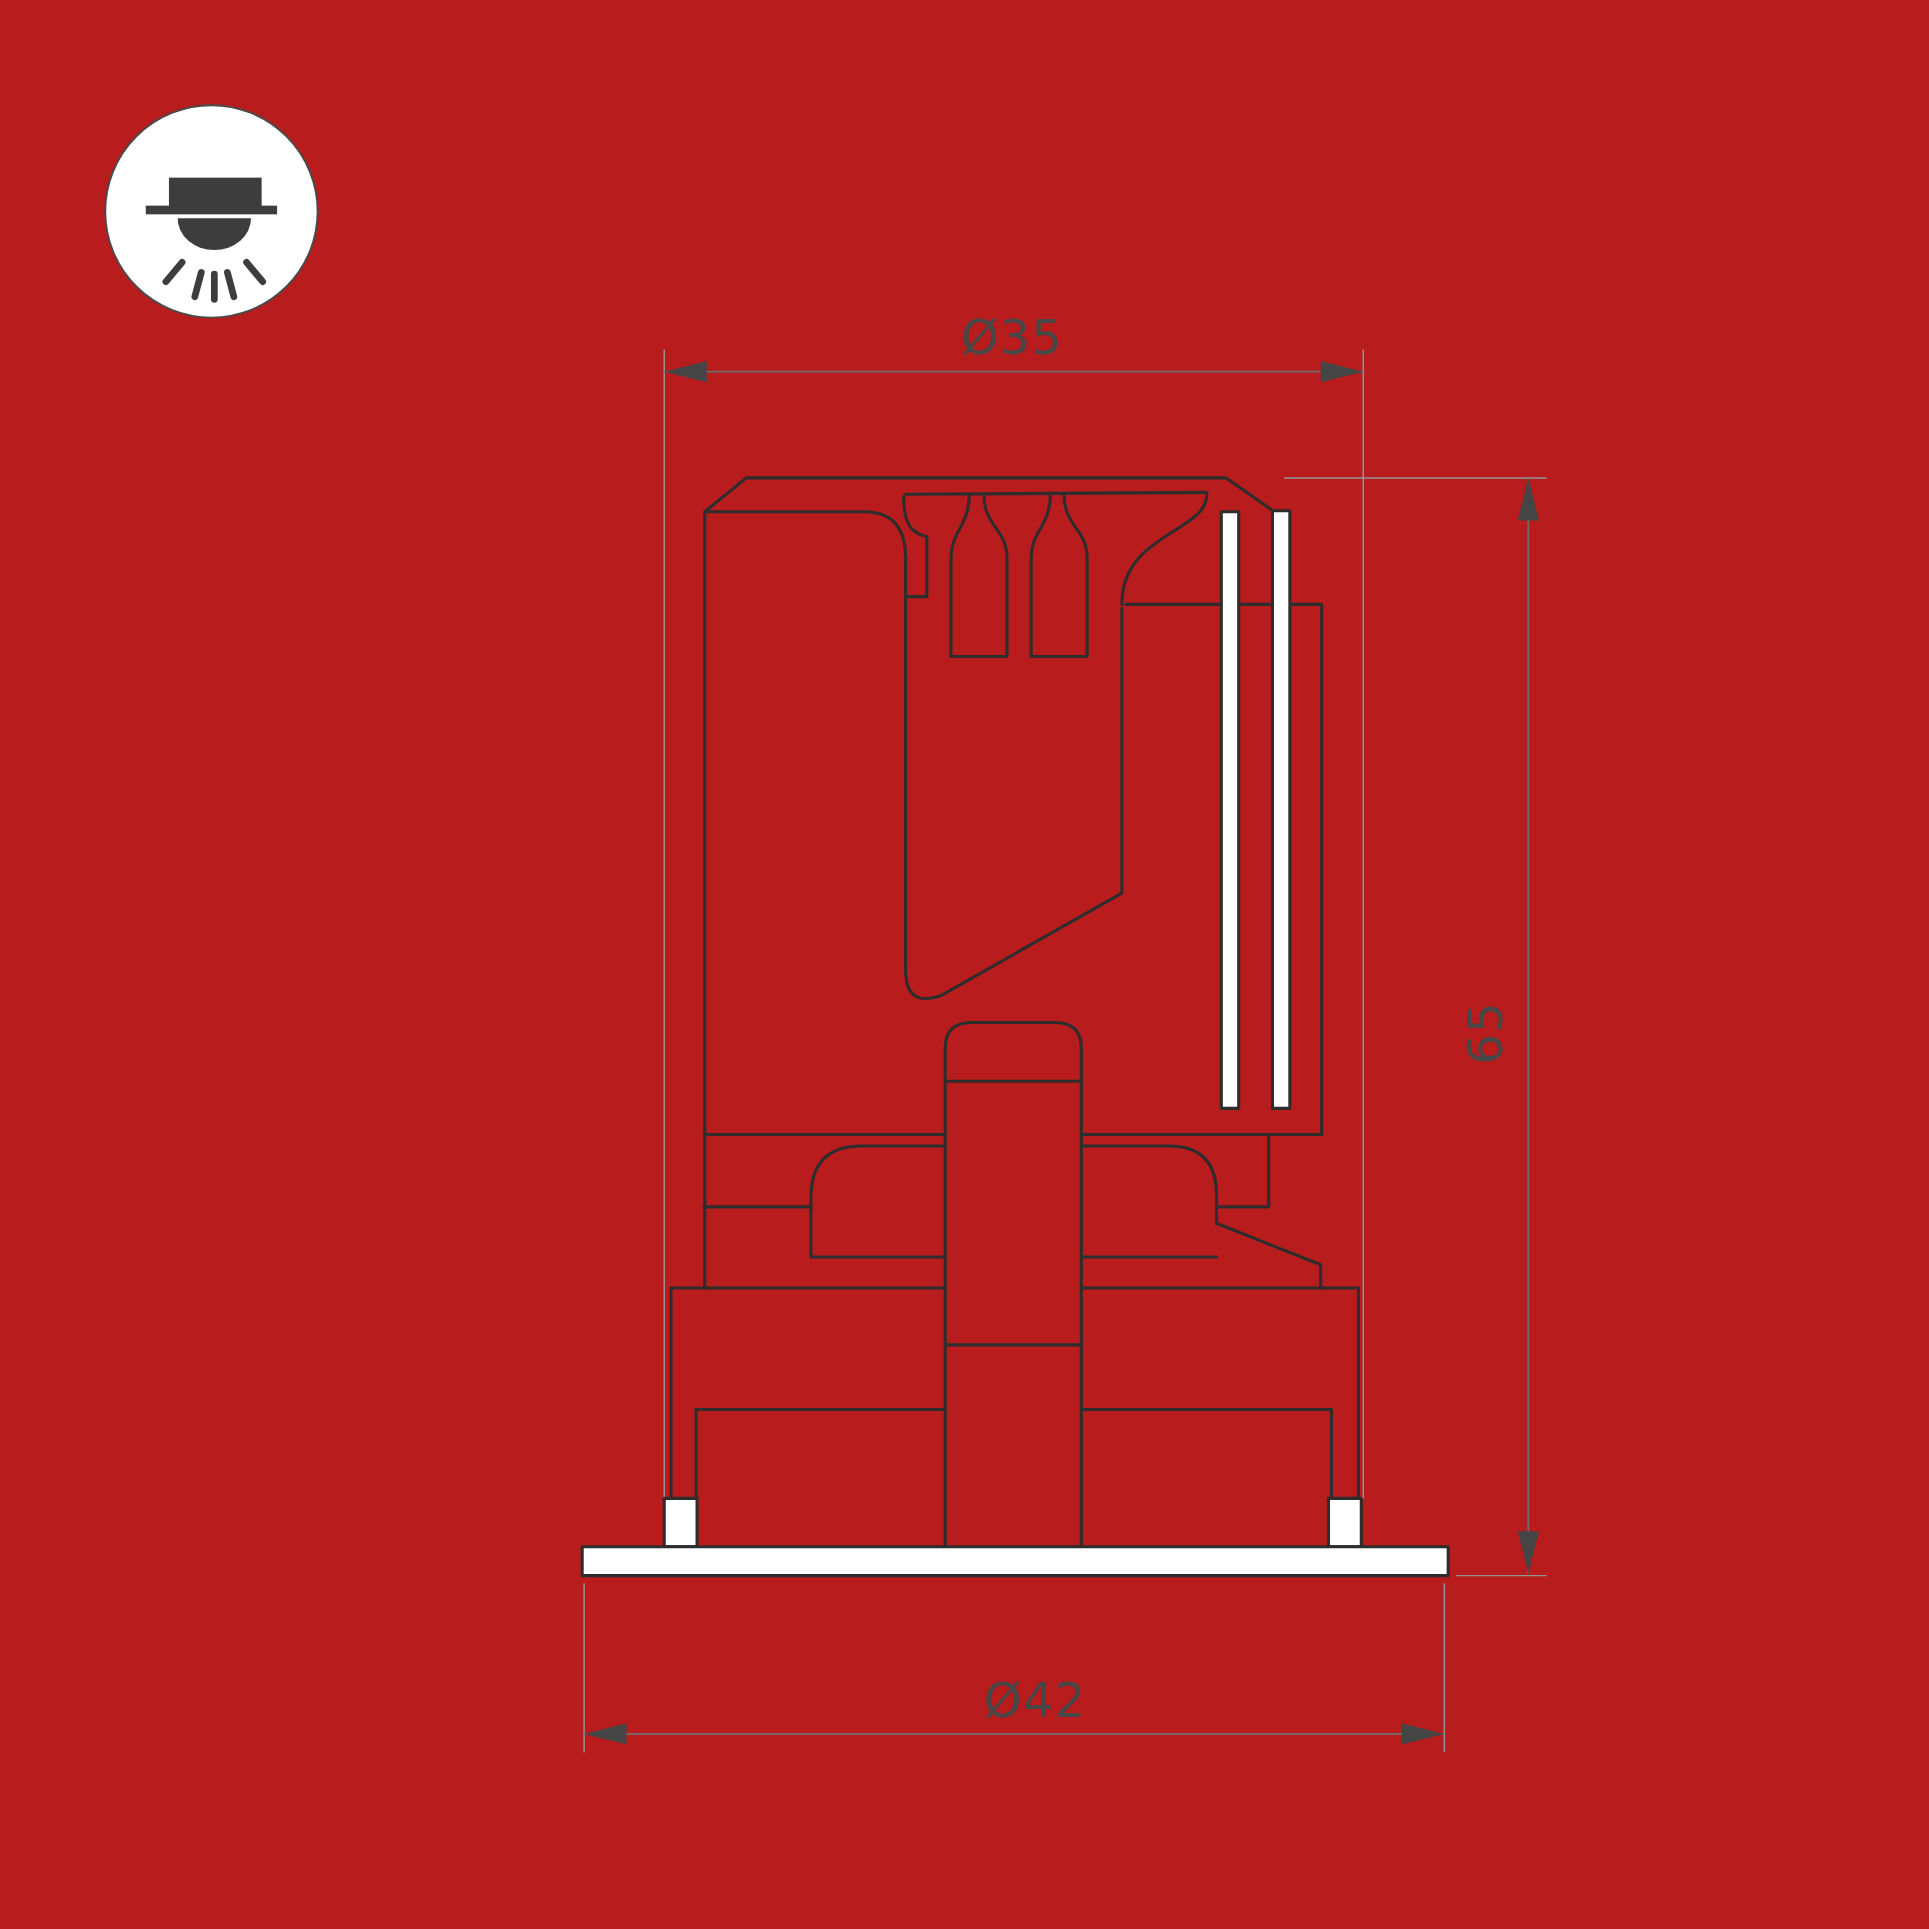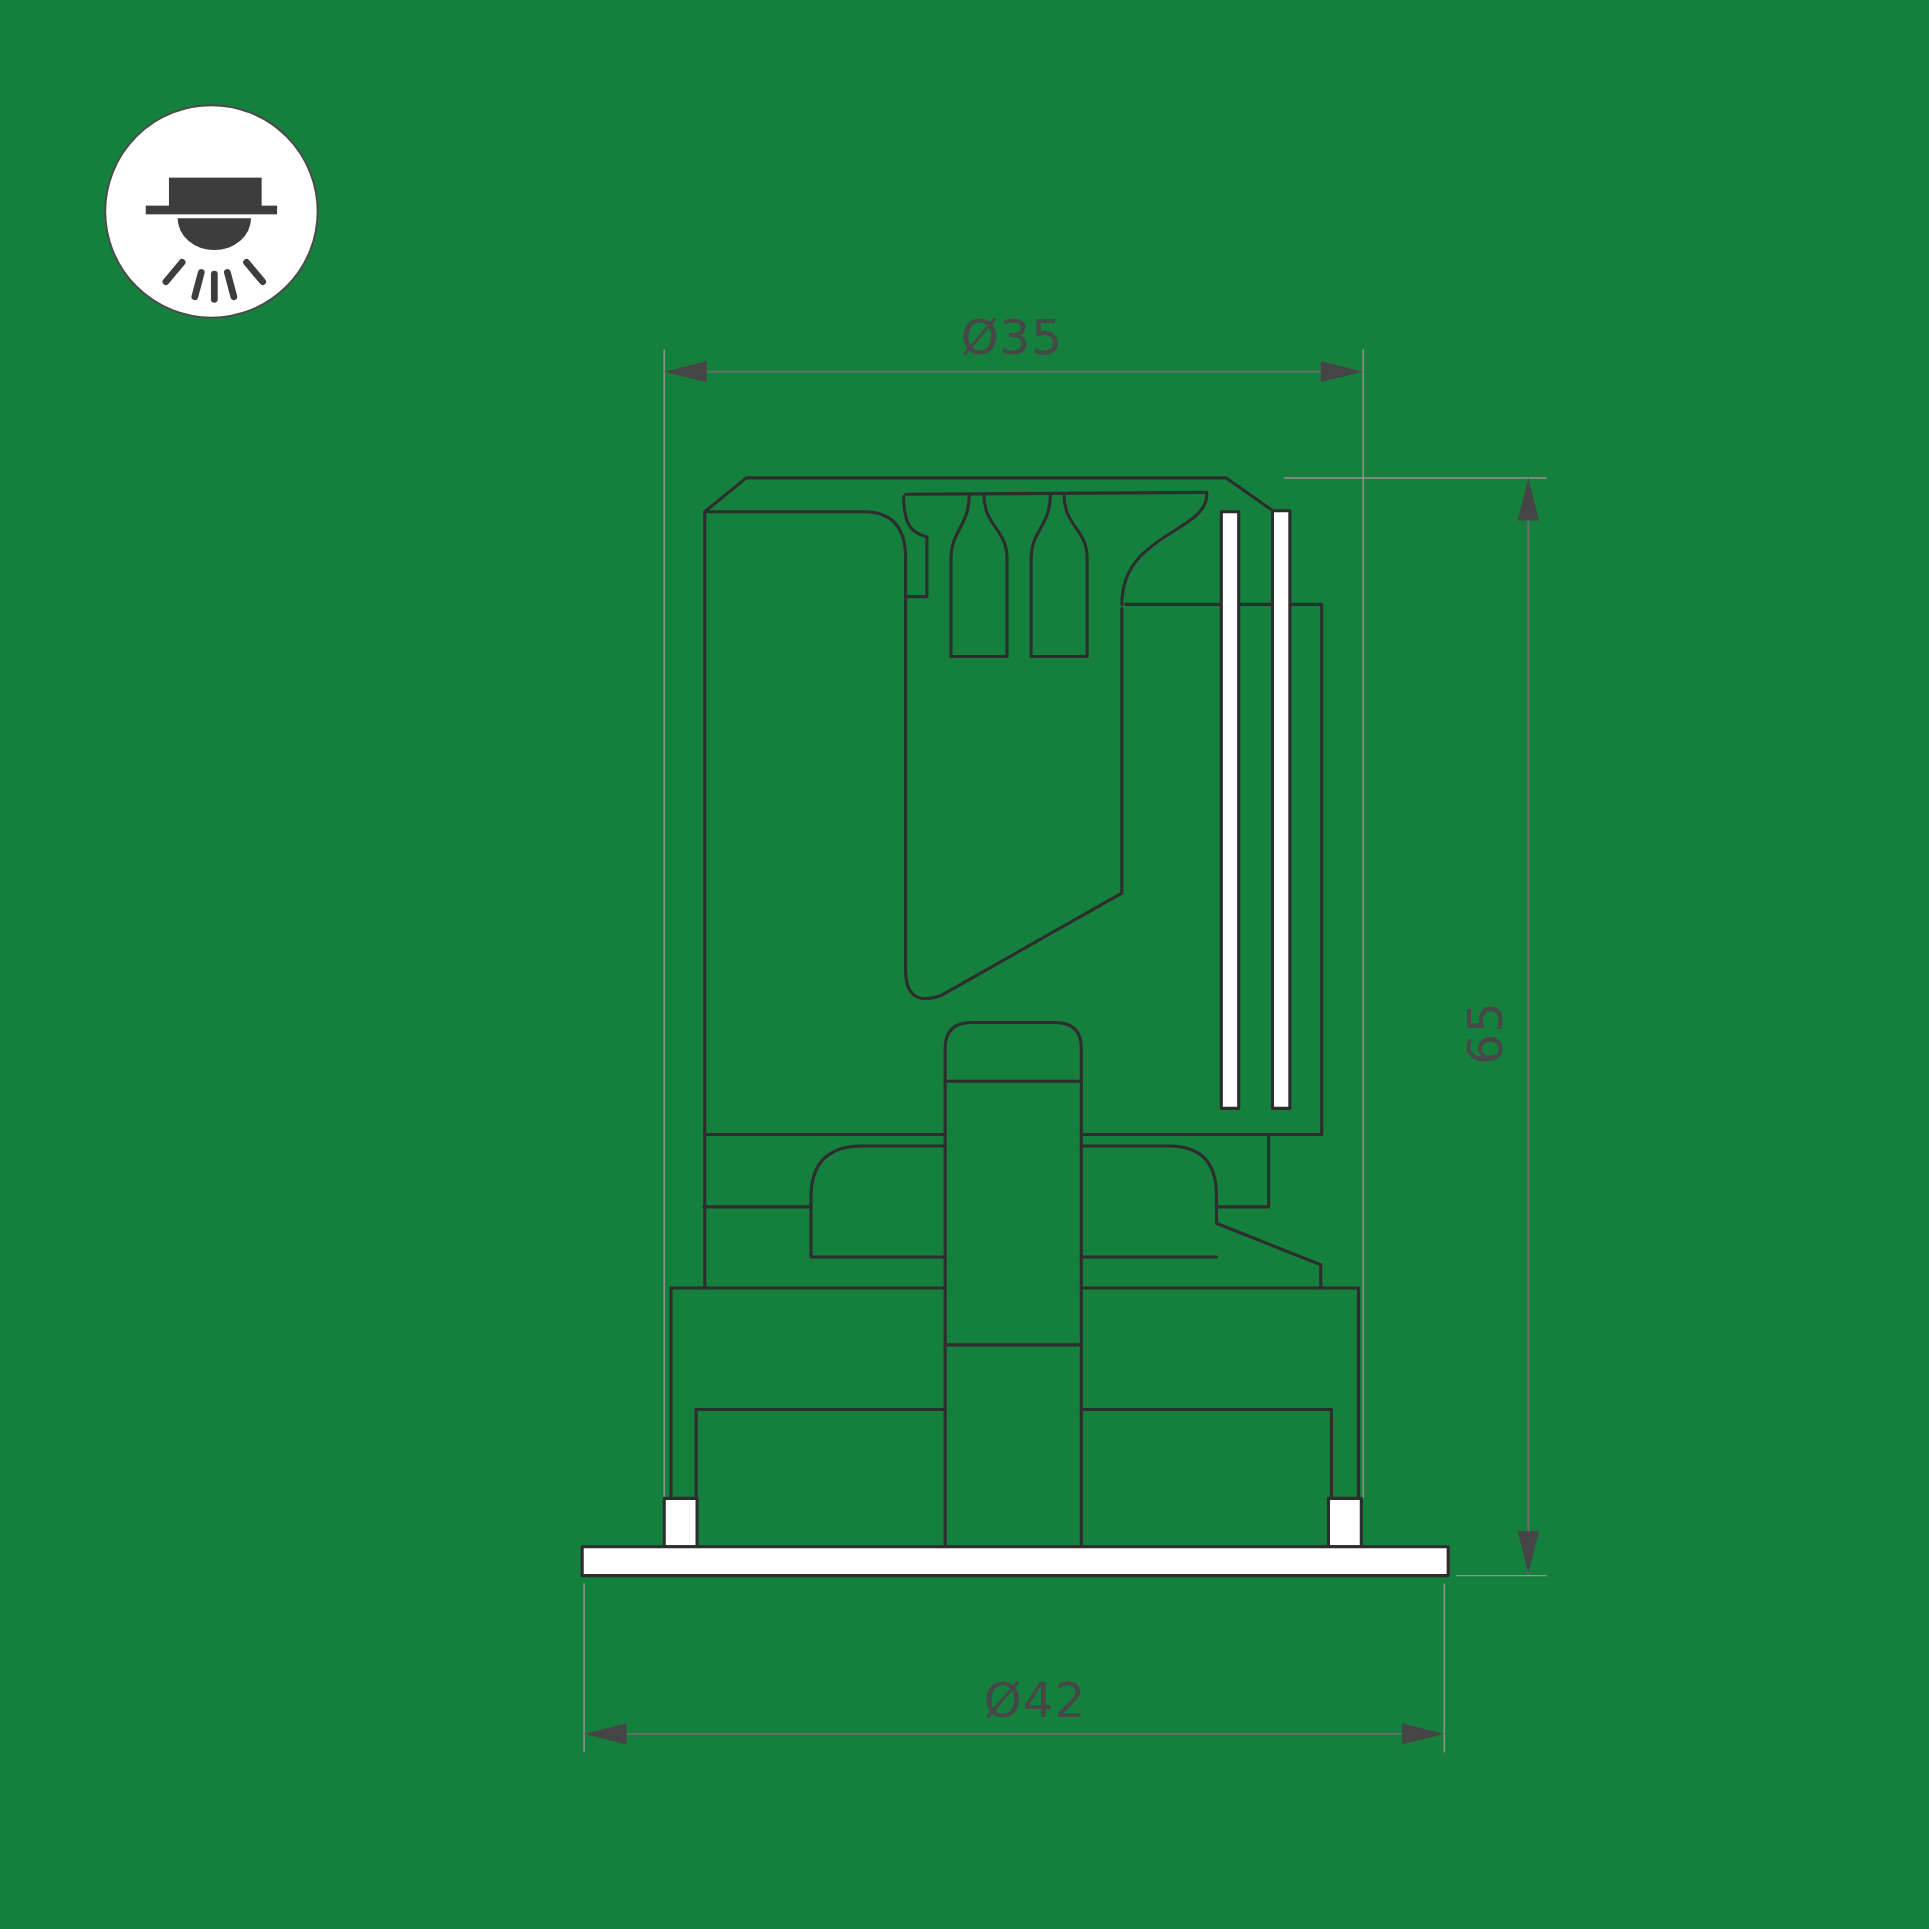--- a/index.html
+++ b/index.html
@@ -1,16 +1,16 @@
 <!DOCTYPE html>
 <html><head>
 <meta charset="utf-8">
 <style>
   html,body{margin:0;padding:0;background:#ffffff;}
-  .stage{position:relative;width:1929px;height:1929px;background:#15803d;overflow:hidden;
+  .stage{position:relative;width:1929px;height:1929px;background:#b91c1c;overflow:hidden;
          font-family:"DejaVu Sans", sans-serif;}
   svg{position:absolute;left:0;top:0;}
   .obj{fill:none;stroke:#2d2d2d;stroke-width:3.2;stroke-linejoin:round;stroke-linecap:round;}
   .objfill{fill:#ffffff;stroke:#2d2d2d;stroke-width:3.2;stroke-linejoin:round;}
   .dim{fill:none;stroke:#6e6e6e;stroke-width:1.8;}
   .ext{fill:none;stroke:#949494;stroke-width:1.5;}
   .arrow{fill:#454545;stroke:none;}
   .dimtext{fill:#474747;font-size:50px;letter-spacing:1px;}
   .iconink{fill:#3d3d3d;stroke:none;}
   .iconline{stroke:#3d3d3d;stroke-width:7;stroke-linecap:round;}

